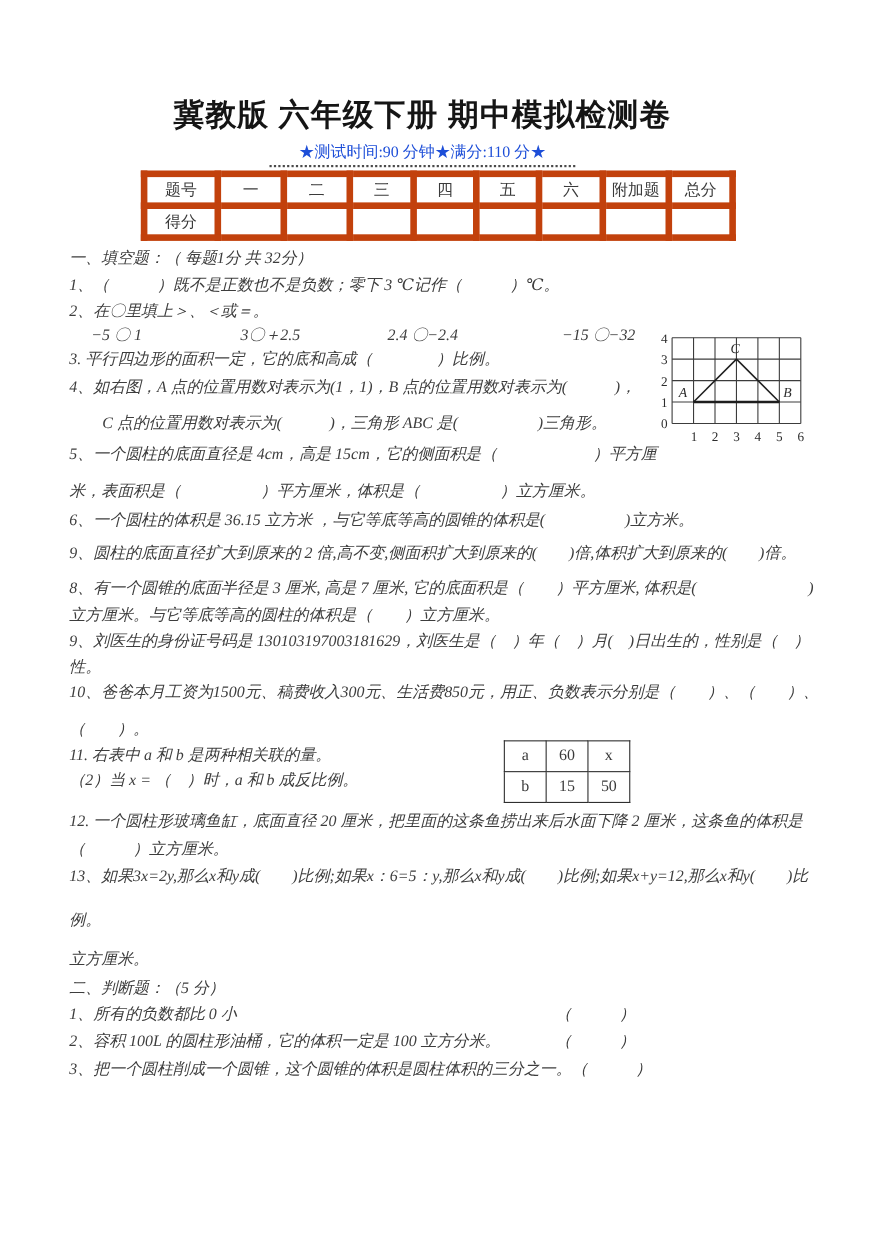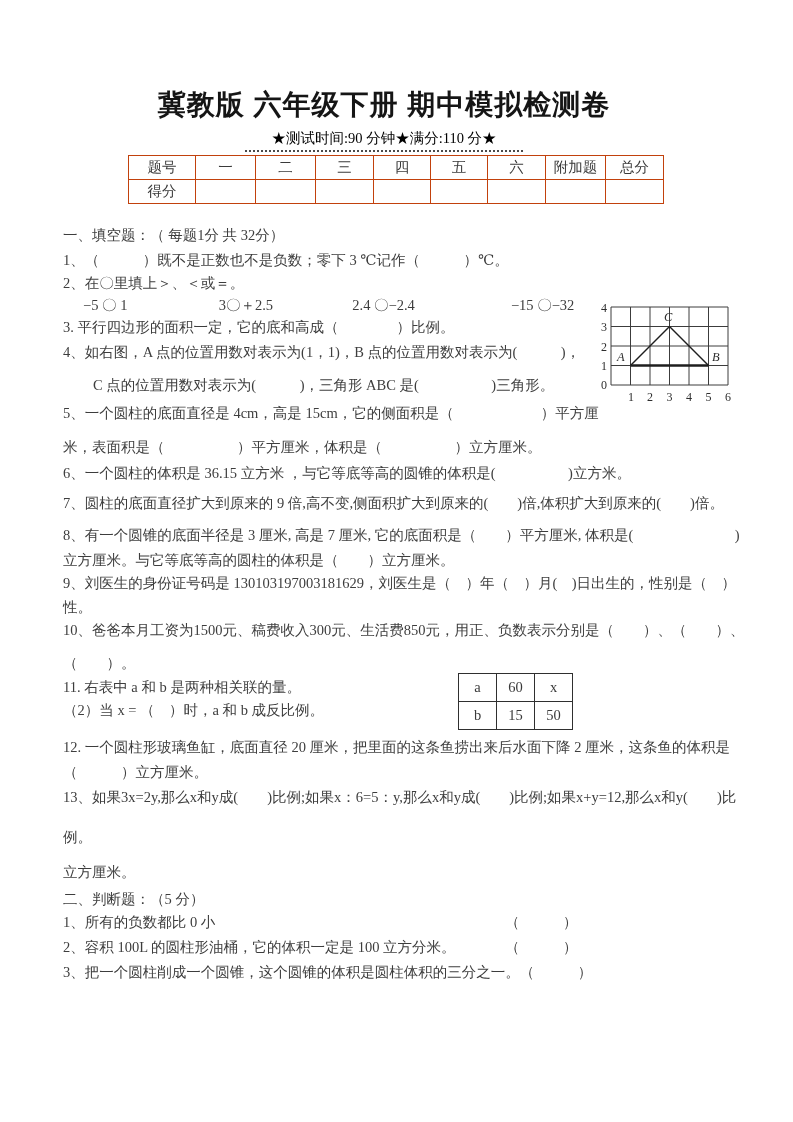--- a/index.html
+++ b/index.html
@@ -17,44 +17,45 @@
     font-family:"Liberation Sans","DejaVu Sans",sans-serif;
     font-weight:bold;
     font-size:28px;
     color:#151515;
     letter-spacing:1px;
   }
   .subtitle-wrap { text-align:center; margin-top:5px; }
   .subtitle {
     display:inline-block;
     font-size:14.5px;
-    color:#000000;
+    color:#1d4ed8;
     padding:0 26px 2px 26px;
     border-bottom:2px dotted #4a4a4a;
   }
   table.score {
     border-collapse:collapse;
     table-layout:fixed;
     width:535px;
     margin:3px 0 0 128px;
     font-size:14.5px;
     color:#3a3a3a;
   }
   table.score td {
-    border:1px solid #c2410c;
+    border:6px solid #c2410c;
     height:23px;
     text-align:center;
     padding:0;
     overflow:hidden;
   }
   .content {
     position:absolute;
     left:63px; top:218px;
     width:684px;
     font-size:14.5px;
+    font-style:italic;
   }
   .ln {
     margin:0;
     line-height:22px;
     white-space:nowrap;
   }
   .q2items span { display:inline-block; }
   .jline { position:relative; }
   .jmark-far { position:absolute; left:442px; top:0; }
   .figure {
@@ -141,21 +142,21 @@
       <span style="width:130px">3〇＋2.5</span>
       <span style="width:155px">2.4 〇−2.4</span>
       <span>−15 〇−32</span>
     </p>
     <p class="ln" style="margin-top:0">3. 平行四边形的面积一定，它的底和高成（　　　　）比例。</p>
     <p class="ln" style="margin-top:3px">4、如右图，A 点的位置用数对表示为(1，1)，B 点的位置用数对表示为(　　　)，</p>
     <p class="ln" style="margin-top:11px; padding-left:30px">C 点的位置用数对表示为(　　　)，三角形 ABC 是(　　　　　)三角形。</p>
     <p class="ln" style="margin-top:6px">5、一个圆柱的底面直径是 4cm，高是 15cm，它的侧面积是（　　　　　　）平方厘</p>
     <p class="ln" style="margin-top:12px">米，表面积是（　　　　　）平方厘米，体积是（　　　　　）立方厘米。</p>
     <p class="ln" style="margin-top:4px">6、一个圆柱的体积是 36.15 立方米 ，与它等底等高的圆锥的体积是(　　　　　)立方米。</p>
-    <p class="ln" style="margin-top:8px">7、圆柱的底面直径扩大到原来的 9 倍,高不变,侧面积扩大到原来的(　　)倍,体积扩大到原来的(　　)倍。</p>
+    <p class="ln" style="margin-top:8px">9、圆柱的底面直径扩大到原来的 2 倍,高不变,侧面积扩大到原来的(　　)倍,体积扩大到原来的(　　)倍。</p>
     <p class="ln" style="margin-top:10px">8、有一个圆锥的底面半径是 3 厘米, 高是 7 厘米, 它的底面积是（　　）平方厘米, 体积是(　　　　　　　)</p>
     <p class="ln" style="margin-top:3px">立方厘米。与它等底等高的圆柱的体积是（　　）立方厘米。</p>
     <p class="ln" style="margin-top:1px">9、刘医生的身份证号码是 130103197003181629，刘医生是（　）年（　）月(　)日出生的，性别是（　）</p>
     <p class="ln" style="margin-top:2px">性。</p>
     <p class="ln" style="margin-top:1px">10、爸爸本月工资为1500元、稿费收入300元、生活费850元，用正、负数表示分别是（　　）、（　　）、</p>
     <p class="ln" style="margin-top:11px">（　　）。</p>
     <p class="ln" style="margin-top:2px">11. 右表中 a 和 b 是两种相关联的量。</p>
     <p class="ln" style="margin-top:1px">（2）当 x = （　）时，a 和 b 成反比例。</p>
     <p class="ln" style="margin-top:15px">12. 一个圆柱形玻璃鱼缸，底面直径 20 厘米，把里面的这条鱼捞出来后水面下降 2 厘米，这条鱼的体积是</p>
     <p class="ln" style="margin-top:3px">（　　　）立方厘米。</p>

